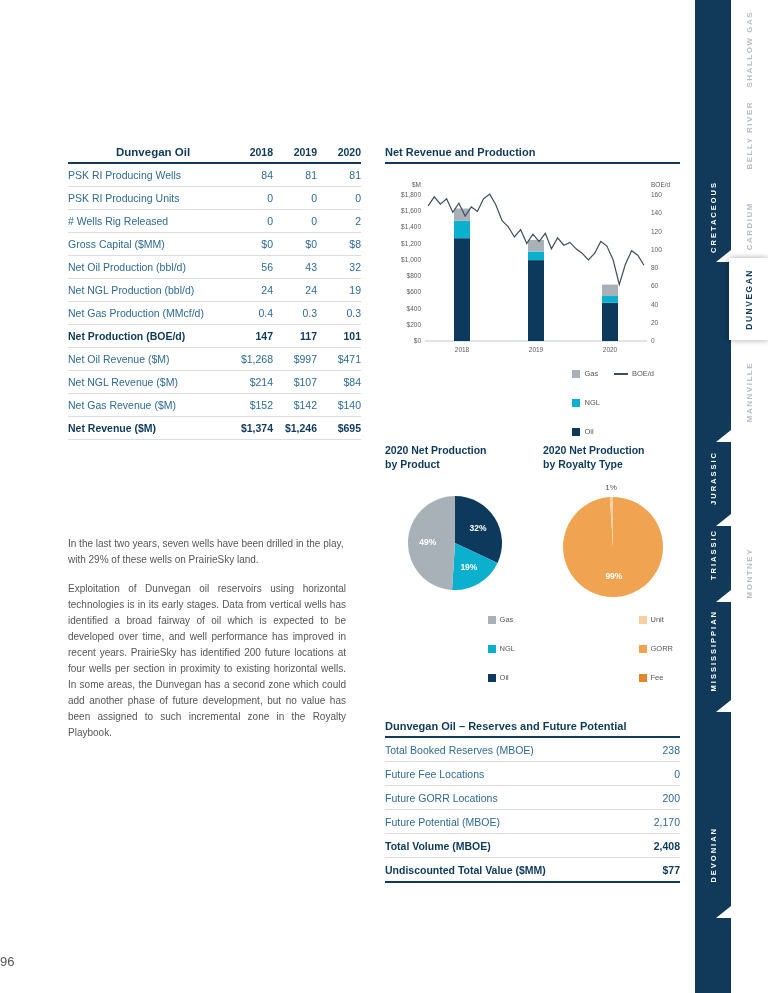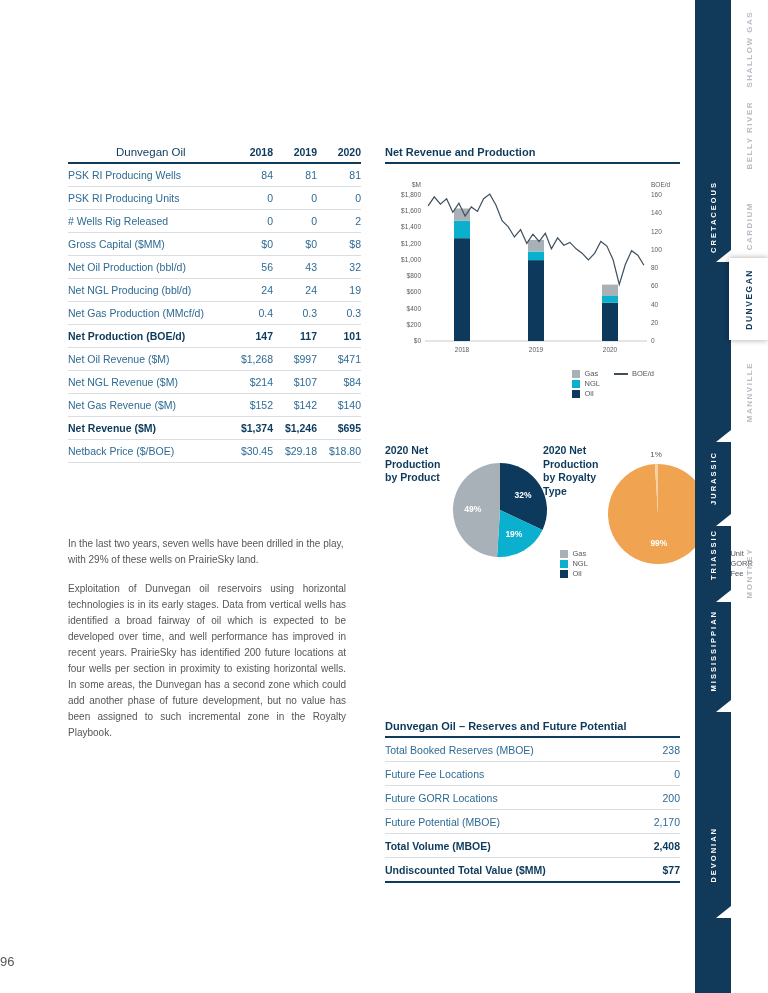--- a/index.html
+++ b/index.html
@@ -3,21 +3,21 @@
 <meta charset="utf-8">
 <style>
   html,body{margin:0;padding:0;background:#ffffff;}
   .page{position:relative;width:768px;height:993px;background:#ffffff;overflow:hidden;
         font-family:"Liberation Sans",sans-serif;-webkit-font-smoothing:antialiased;}
   svg text{font-family:"Liberation Sans",sans-serif;}
 
   
   .t1{position:absolute;left:68px;top:146px;width:293px;}
   .t-head{display:flex;align-items:baseline;border-bottom:2px solid #0e3a5c;padding-bottom:4px;}
-  .t-title{flex:1;font-weight:400;color:#0e3a5c;font-size:11.5px;padding-left:48px;}
+  .t-title{flex:1;font-weight:700;color:#0e3a5c;font-size:11.5px;padding-left:48px;}
   .t-year{width:44px;text-align:right;font-weight:700;color:#0e3a5c;font-size:10.5px;}
   .trow{display:flex;align-items:flex-end;border-bottom:1px solid #dadee2;padding:5px 0;
         font-size:10.5px;color:#2e6b94;}
   .trow .tlabel{flex:1;}
   .trow .tval{width:44px;text-align:right;}
   .trow.bold{font-weight:700;color:#0e3a5c;}
 
   
   .paras{position:absolute;left:68px;top:536px;width:294px;font-size:10px;line-height:1.6;color:#55575b;}
   .paras p{margin:0 16px 13px 0;}
@@ -25,28 +25,28 @@
 
   
   .chart-block{position:absolute;left:385px;top:146px;width:295px;}
   .chart-title{font-weight:700;color:#0e3a5c;font-size:11px;border-bottom:2px solid #0e3a5c;
                padding-bottom:4px;margin-bottom:13px;}
   #combo-chart svg{display:block;}
   .tick{font-size:6.5px;fill:#595a5e;}
   .cap{font-size:6.5px;fill:#595a5e;}
   .combo-legend{display:flex;justify-content:flex-end;align-items:flex-start;gap:14px;
                 padding-right:26px;margin-top:2px;}
-  #combo-legend-colors,.pie-legend{display:flex;flex-direction:column;gap:1px;}
+  #combo-legend-colors,.pie-legend{display:flex;flex-direction:column;gap:20px;}
   .lg-item{display:flex;align-items:center;gap:4px;font-size:7.5px;color:#55575b;}
   .lg-swatch{width:8px;height:8px;display:inline-block;}
   .lg-line{width:14px;height:2px;display:inline-block;}
 
   
   .pies{position:absolute;left:385px;top:444px;width:298px;display:flex;gap:18px;}
-  .pie-block{width:140px;display:flex;flex-direction:row;}
+  .pie-block{width:140px;display:flex;flex-direction:column;}
   .pie-title{font-weight:700;color:#0e3a5c;font-size:10.5px;line-height:1.3;margin-bottom:6px;}
   .pie-title span{display:block;}
   .pie-svg-wrap{align-self:center;}
   .pie-lab{font-size:8.5px;font-weight:700;fill:#ffffff;}
   .pie-out{font-size:8px;fill:#55575b;}
   .pie-legend{align-self:flex-end;margin-right:10px;margin-top:4px;}
 
   
   .t2{position:absolute;left:385px;top:720px;width:295px;}
   .t2-title{font-weight:700;color:#0e3a5c;font-size:11px;border-bottom:2px solid #0e3a5c;padding-bottom:4px;}
@@ -120,21 +120,21 @@
           <span class="tval">$0</span>
           <span class="tval">$8</span>
         </div>
         <div class="trow">
           <span class="tlabel">Net Oil Production (bbl/d)</span>
           <span class="tval">56</span>
           <span class="tval">43</span>
           <span class="tval">32</span>
         </div>
         <div class="trow">
-          <span class="tlabel">Net NGL Producing (bbl/d)</span>
+          <span class="tlabel">Net NGL Production (bbl/d)</span>
           <span class="tval">24</span>
           <span class="tval">24</span>
           <span class="tval">19</span>
         </div>
         <div class="trow">
           <span class="tlabel">Net Gas Production (MMcf/d)</span>
           <span class="tval">0.4</span>
           <span class="tval">0.3</span>
           <span class="tval">0.3</span>
         </div>
@@ -160,26 +160,20 @@
           <span class="tlabel">Net Gas Revenue ($M)</span>
           <span class="tval">$152</span>
           <span class="tval">$142</span>
           <span class="tval">$140</span>
         </div>
         <div class="trow bold">
           <span class="tlabel">Net Revenue ($M)</span>
           <span class="tval">$1,374</span>
           <span class="tval">$1,246</span>
           <span class="tval">$695</span>
-        </div>
-        <div class="trow">
-          <span class="tlabel">Netback Price ($/BOE)</span>
-          <span class="tval">$30.45</span>
-          <span class="tval">$29.18</span>
-          <span class="tval">$18.80</span>
         </div>
       </div>
   </section>
 
   <section class="paras">
     <p>In the last two years, seven wells have been drilled in the play, with 29% of these wells on PrairieSky land.</p>
     <p class="just">Exploitation of Dunvegan oil reservoirs using horizontal technologies is in its early stages. Data from vertical wells has identified a broad fairway of oil which is expected to be developed over time, and well performance has improved in recent years. PrairieSky has identified 200 future locations at four wells per section in proximity to existing horizontal wells. In some areas, the Dunvegan has a second zone which could add another phase of future development, but no value has been assigned to such incremental zone in the Royalty Playbook.</p>
   </section>
 
   <section class="chart-block">

